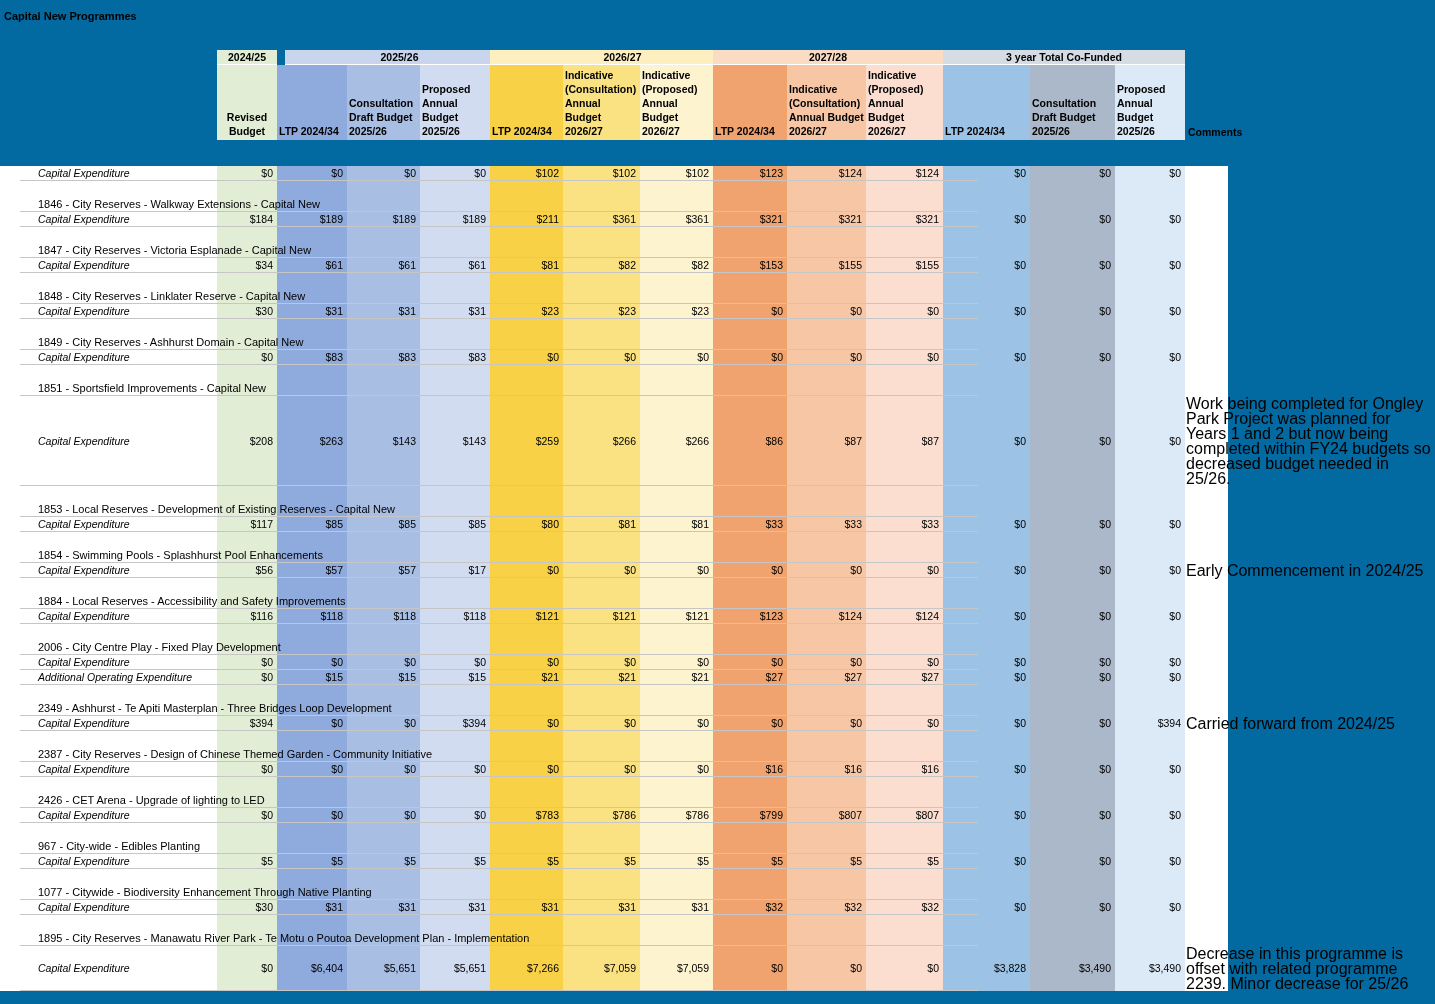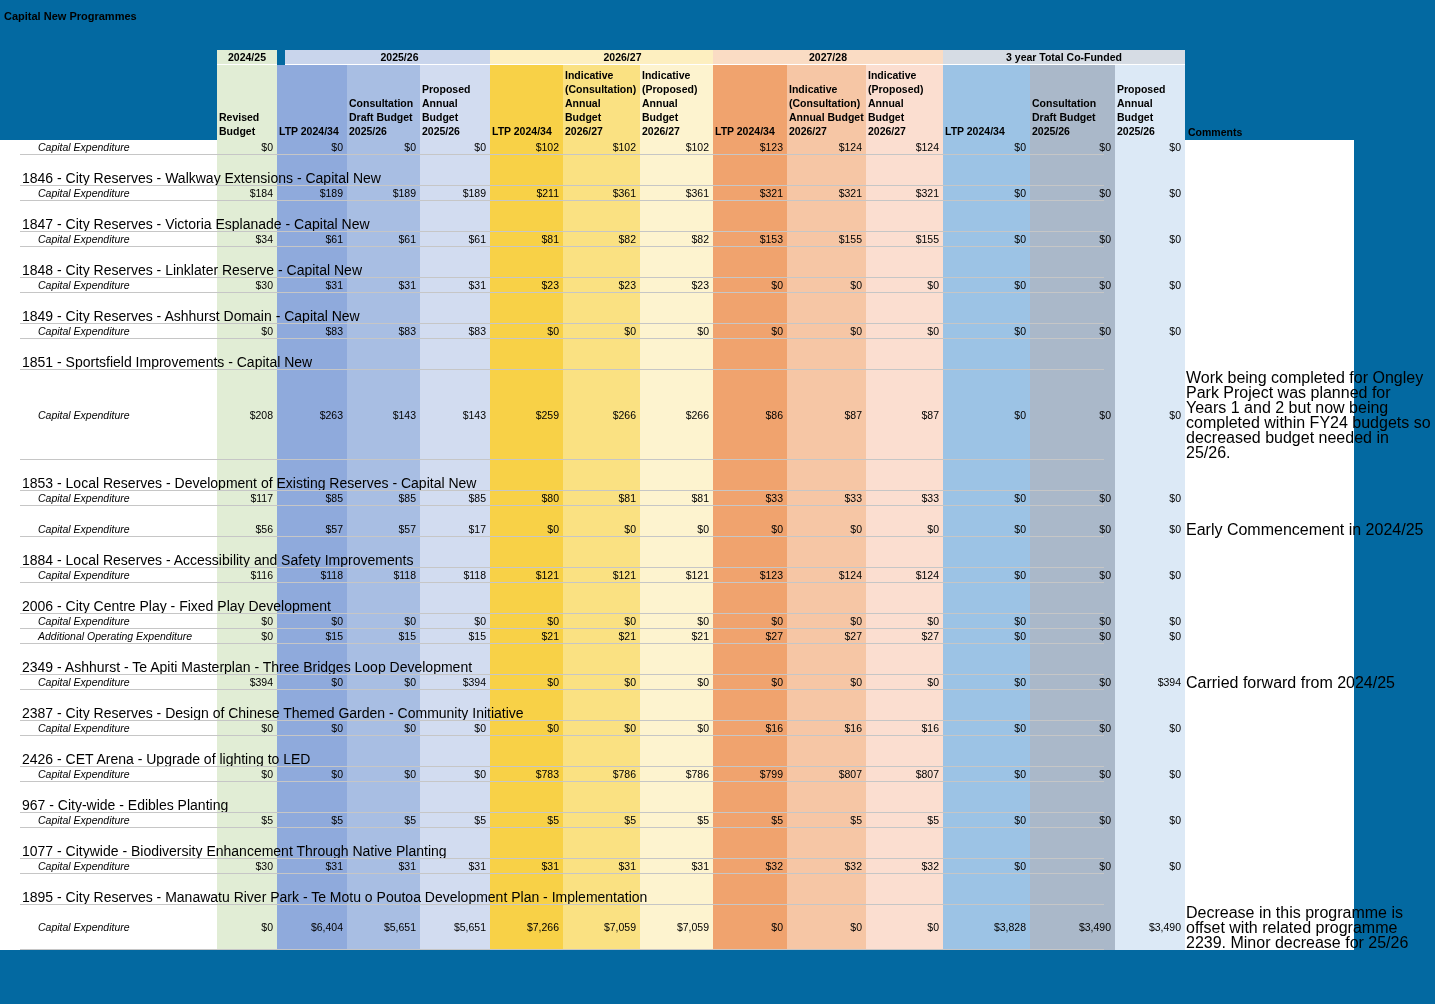--- a/index.html
+++ b/index.html
@@ -15,23 +15,23 @@
   .header-row{position:relative;height:75px;width:1435px;}
   .header-cell{position:absolute;top:0;bottom:0;box-sizing:border-box;display:flex;align-items:flex-end;
                font-size:10.5px;font-weight:bold;line-height:14px;padding:0 2px 2px 2px;overflow:hidden;}
   .header-title-cell{position:absolute;left:0;width:217px;top:0;bottom:0;display:flex;align-items:flex-end;
                font-size:10.5px;font-weight:bold;padding:0 0 2px 22px;box-sizing:border-box;}
   .header-comments{position:absolute;left:1188px;width:240px;top:0;bottom:0;display:flex;align-items:flex-end;
                font-size:10.5px;font-weight:bold;padding-bottom:2px;}
   .header-underline{position:absolute;left:0;top:138px;width:1185px;height:2px;background:#7f7f7f;}
   .freeze-dash{position:absolute;left:0;top:136px;width:29px;height:3px;background:#3f3f3f;}
   
-  .rows{position:relative;width:1354px;}
+  .rows{position:relative;width:1228px;margin-top:26px;}
   .row-value{display:grid;align-items:center;min-height:15px;position:relative;}
-  .row-title{position:relative;height:15px;line-height:15px;font-size:14px;padding-left:22px;box-sizing:border-box;white-space:nowrap;}
+  .row-title{position:relative;height:15px;line-height:15px;font-size:11px;padding-left:38px;box-sizing:border-box;white-space:nowrap;}
   .row-gap{position:relative;height:16px;}
   .row-section{position:relative;height:26px;display:flex;align-items:center;font-size:12.5px;font-weight:bold;
                padding-left:22px;box-sizing:border-box;}
   .ruled::after{content:"";position:absolute;left:20px;right:250px;bottom:0;height:1px;background:#c6c6c6;}
   .cell-label{font-style:italic;font-size:10.5px;padding-left:38px;line-height:13px;white-space:nowrap;overflow:hidden;}
   .cell-value{font-size:10.5px;text-align:right;padding-right:4px;line-height:13px;white-space:nowrap;}
   .cell-comment{font-size:16px;line-height:15px;padding-left:1px;}
 </style>
 </head>
 <body>
@@ -43,21 +43,21 @@
     <div class="band-row" id="band-row">
         <div class="band-cell" style="left: 217px; width: 60px; background: rgb(225, 237, 213);">2024/25</div>
         <div class="band-cell" style="left: 277px; width: 229px; background: rgb(201, 213, 236); margin-left: 8px;">2025/26</div>
         <div class="band-cell" style="left: 490px; width: 265px; background: rgb(253, 239, 192);">2026/27</div>
         <div class="band-cell" style="left: 713px; width: 230px; background: rgb(250, 220, 196);">2027/28</div>
         <div class="band-cell" style="left: 943px; width: 242px; background: rgb(214, 220, 228);">3 year Total Co-Funded</div>
       </div>
 
     <div class="header-row" id="header-row">
       <div class="header-comments">Comments</div>
-    <div class="header-cell" style="left: 217px; width: 60px; background: rgb(225, 237, 213);">Revised Budget</div>
+    <div class="header-cell" style="left: 217px; width: 60px; background: rgb(225, 237, 213); text-align: center;">Revised Budget</div>
         <div class="header-cell" style="left: 277px; width: 70px; background: rgb(143, 170, 220);">LTP 2024/34</div>
         <div class="header-cell" style="left: 347px; width: 73px; background: rgb(168, 190, 227);">Consultation Draft Budget 2025/26</div>
         <div class="header-cell" style="left: 420px; width: 70px; background: rgb(210, 220, 240);">Proposed Annual Budget 2025/26</div>
         <div class="header-cell" style="left: 490px; width: 73px; background: rgb(248, 209, 71);">LTP 2024/34</div>
         <div class="header-cell" style="left: 563px; width: 77px; background: rgb(250, 225, 130);">Indicative (Consultation) Annual Budget 2026/27</div>
         <div class="header-cell" style="left: 640px; width: 73px; background: rgb(253, 243, 207);">Indicative (Proposed) Annual Budget 2026/27</div>
         <div class="header-cell" style="left: 713px; width: 74px; background: rgb(240, 163, 110);">LTP 2024/34</div>
         <div class="header-cell" style="left: 787px; width: 79px; background: rgb(246, 198, 165);">Indicative (Consultation) Annual Budget 2026/27</div>
         <div class="header-cell" style="left: 866px; width: 77px; background: rgb(251, 222, 208);">Indicative (Proposed) Annual Budget 2026/27</div>
         <div class="header-cell" style="left: 943px; width: 87px; background: rgb(156, 195, 229);">LTP 2024/34</div>
@@ -194,20 +194,21 @@
           <div class="cell-value">$81</div>
           <div class="cell-value">$33</div>
           <div class="cell-value">$33</div>
           <div class="cell-value">$33</div>
           <div class="cell-value">$0</div>
           <div class="cell-value">$0</div>
           <div class="cell-value">$0</div>
           <div class="cell-comment"></div>
         </div>
         <div class="row-gap"></div>
+        <div class="row-title ruled">1854 - Swimming Pools - Splashhurst Pool Enhancements</div>
         <div class="row-value ruled" style="grid-template-columns: 217px 60px 70px 73px 70px 73px 77px 73px 74px 79px 77px 87px 85px 70px 250px;">
           <div class="cell-label">Capital Expenditure</div>
           <div class="cell-value">$56</div>
           <div class="cell-value">$57</div>
           <div class="cell-value">$57</div>
           <div class="cell-value">$17</div>
           <div class="cell-value">$0</div>
           <div class="cell-value">$0</div>
           <div class="cell-value">$0</div>
           <div class="cell-value">$0</div>

